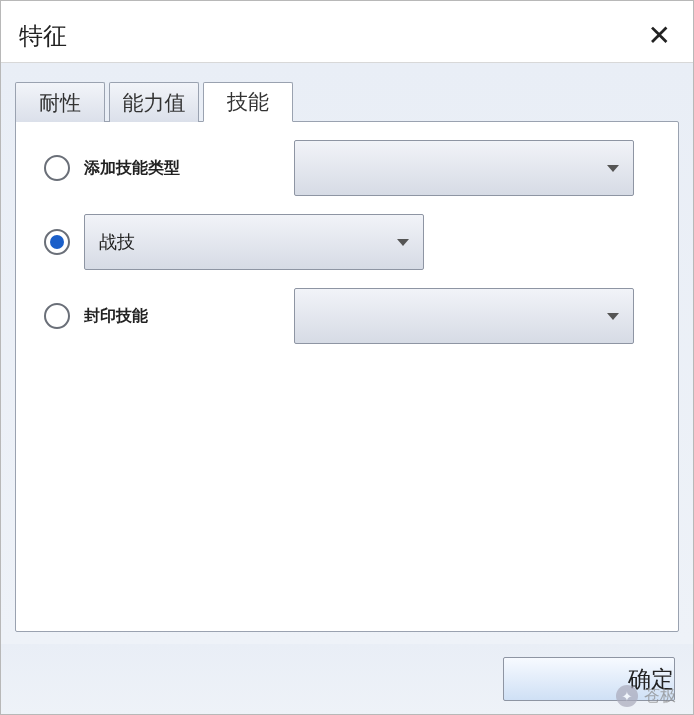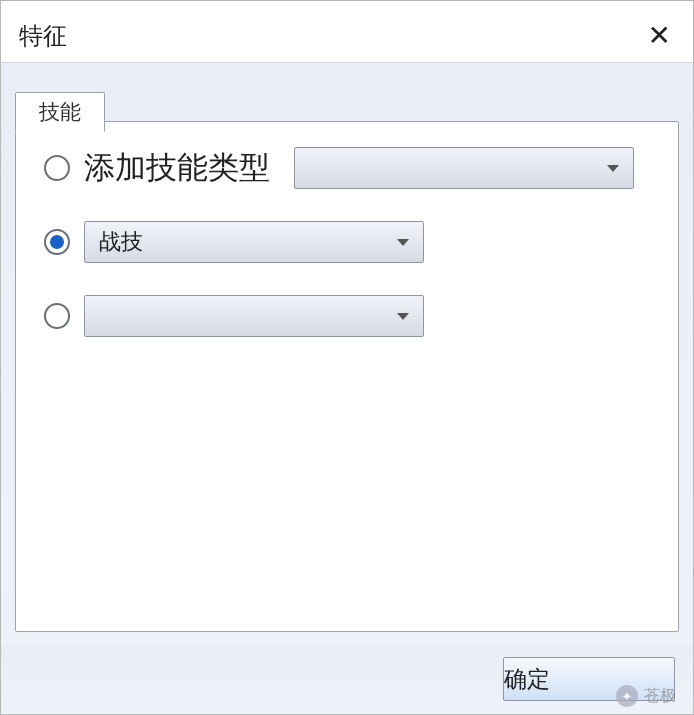--- a/index.html
+++ b/index.html
@@ -63,21 +63,21 @@
       justify-content: center;
       font-size: 21px;
       color: #333;
       cursor: pointer;
       position: relative;
       top: 1px;
     }
     .tab.active {
       background: #ffffff;
       border-bottom: 1px solid #ffffff;
-      top: 11px;
+      top: 1px;
       z-index: 3;
     }
     .tab-panel {
       flex: 1;
       background: #ffffff;
       border: 1px solid #9aa2b0;
       border-radius: 0 2px 2px 2px;
       padding: 24px 28px;
       position: relative;
       z-index: 1;
@@ -103,37 +103,38 @@
     }
     .radio.selected::after {
       content: "";
       width: 14px;
       height: 14px;
       background: #1b5fc9;
       border-radius: 50%;
       display: block;
     }
     .radio-label {
-      font-size: 31px;
+      font-size: 16px;
       color: #222;
       width: 210px;
+      font-weight: bold;
     }
     .dropdown {
       flex: 1;
-      height: 42px;
+      height: 56px;
       max-width: 340px;
       background: linear-gradient(to bottom, #f1f3f8 0%, #d6dbe5 100%);
       border: 1px solid #8e95a3;
       border-radius: 2px;
       display: flex;
       align-items: center;
       justify-content: space-between;
       padding: 0 14px;
       cursor: pointer;
-      font-size: 22px;
+      font-size: 18px;
       color: #222;
     }
     .dropdown-arrow {
       width: 0;
       height: 0;
       border-left: 6px solid transparent;
       border-right: 6px solid transparent;
       border-top: 7px solid #555;
     }
     .button-bar {
@@ -148,21 +149,21 @@
     .btn {
       width: 172px;
       height: 44px;
       border: 1px solid #8e95a3;
       border-radius: 2px;
       font-size: 23px;
       color: #222;
       cursor: pointer;
       display: flex;
       align-items: center;
-      justify-content: flex-start;
+      justify-content: flex-end;
     }
     .btn-primary {
       background: linear-gradient(to bottom, #f7faff 0%, #cfe0f5 100%);
     }
     .btn-secondary {
       background: linear-gradient(to bottom, #f4f5f8 0%, #dde1e9 100%);
     }
     .watermark {
       position: absolute;
       bottom: 8px;
@@ -197,20 +198,26 @@
 
 <div class="outer">
 <div class="dialog">
   <div class="titlebar">
     <span class="titlebar-title">特征</span>
     <span class="close-btn">✕</span>
   </div>
 
   <div class="content-area">
     <div class="tabs">
+      <div class="tab">
+            <span>耐性</span>
+          </div>
+      <div class="tab">
+            <span>能力值</span>
+          </div>
       <div class="tab active">
             <span>技能</span>
           </div>
     </div>
 
     <div class="tab-panel">
       <div class="form-row">
         <div class="radio"></div>
         <span class="radio-label">添加技能类型</span>
         <div class="dropdown">
@@ -223,20 +230,21 @@
         <div class="radio selected"></div>
         <div class="dropdown">
           <span>战技</span>
           <span class="dropdown-arrow"></span>
         </div>
       </div>
 
 
       <div class="form-row">
         <div class="radio"></div>
+        <span class="radio-label">封印技能</span>
         <div class="dropdown">
           <span></span>
           <span class="dropdown-arrow"></span>
         </div>
       </div>
     </div>
   </div>
 
   <div class="button-bar">
     <div class="btn btn-primary">

